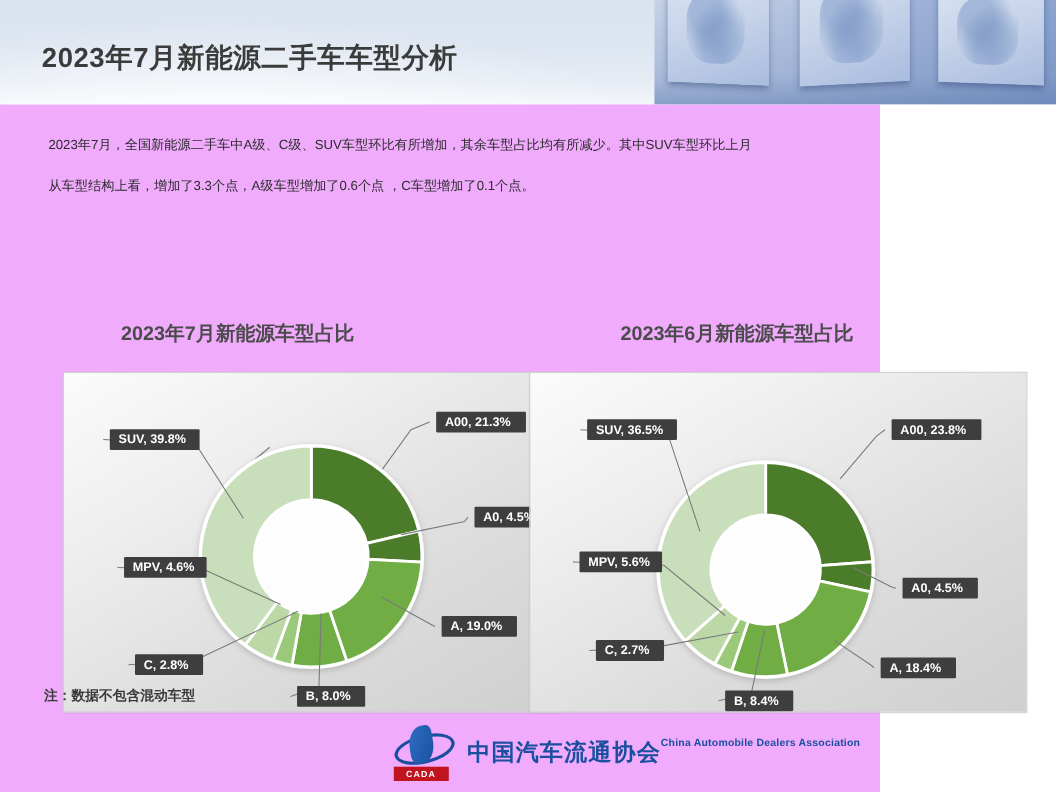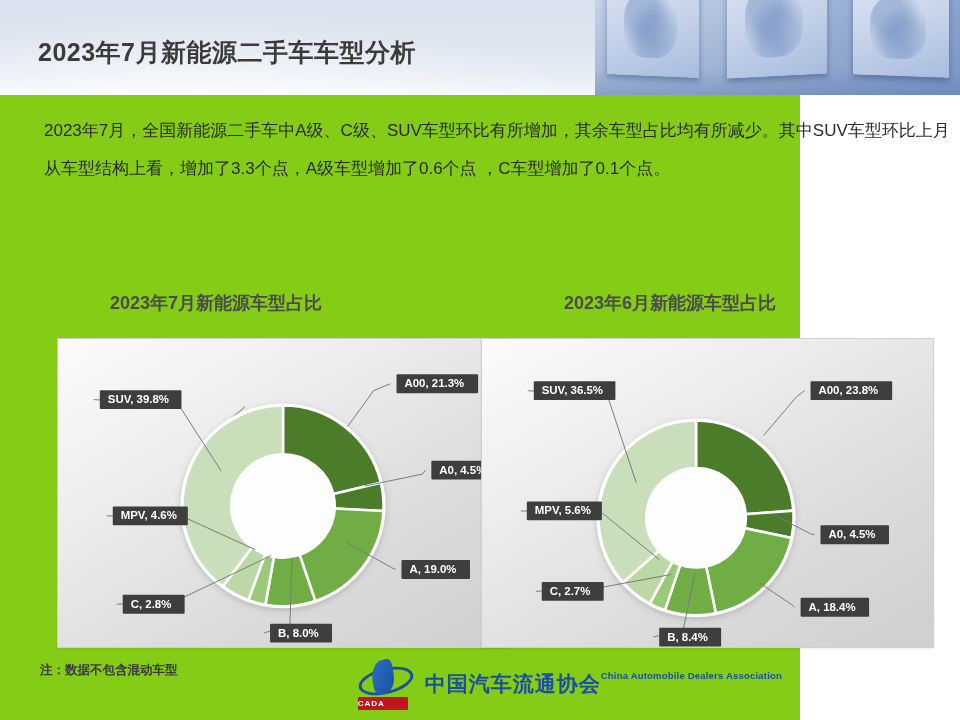--- a/index.html
+++ b/index.html
@@ -5,21 +5,21 @@
   * { box-sizing: border-box; margin: 0; padding: 0; }
   html, body {
     width: 960px; height: 720px;
     font-family: "Liberation Sans", "DejaVu Sans", sans-serif;
     background: #ffffff;
     overflow: hidden;
   }
   #slide {
     position: relative;
     width: 800px; height: 720px;
-    background: #84cc16;
+    background: #f0abfc;
   }
 
   
   .header {
     position: absolute; left: 0; top: 0;
     width: 960px; height: 95px;
     background: linear-gradient(180deg,#d9e2ef 0%, #dde5f0 45%, #e7edf5 80%, #f3f6fa 100%);
     overflow: hidden;
   }
   .header-art {
@@ -55,21 +55,21 @@
     font-size: 25px; font-weight: 700; color: #3b3b3b;
     letter-spacing: .5px; white-space: nowrap;
   }
 
   
   .body-text {
     position: absolute; left: 44px; top: 112px;
     width: 880px;
   }
   .para {
-    font-size: 17px; color: #2b2b2b; line-height: 38px;
+    font-size: 12px; color: #2b2b2b; line-height: 38px;
     white-space: nowrap;
   }
   .para.gap { margin-top: 4px; }
 
   
   .chart-title {
     position: absolute; top: 291px;
     font-size: 18px; font-weight: 700; color: #4b4b4b;
     white-space: nowrap;
   }
@@ -90,21 +90,21 @@
 
   .leader { stroke: #7a7a7a; stroke-width: 1; fill: none; }
   .lbl-txt {
     fill: #ffffff; font-family: "Liberation Sans", sans-serif;
     font-size: 11.5px; font-weight: 700;
     dominant-baseline: middle;
   }
 
   
   .note {
-    position: absolute; left: 40px; top: 662px;
+    position: absolute; left: 40px; top: 624px;
     font-size: 12.5px; color: #3a3a3a; font-weight: 700;
     white-space: nowrap;
   }
   .logo {
     position: absolute; right: 18px; top: 655px;
     height: 58px; display: flex; align-items: center; gap: 9px;
   }
   .logo-mark { position: relative; width: 60px; height: 52px; }
   .logo-mark .ellipse {
     position: absolute; left: 2px; top: 10px; width: 56px; height: 26px;
@@ -113,21 +113,21 @@
   }
   .logo-mark .swoosh {
     position: absolute; left: 16px; top: 2px; width: 22px; height: 34px;
     background: linear-gradient(120deg,#2f6fc4 0%, #1a4fa0 100%);
     border-radius: 60% 20% 55% 25%;
     transform: rotate(-10deg);
   }
   .logo-mark .cada {
     position: absolute; left: 2px; bottom: 0; width: 50px; height: 13px;
     background: #c0141f; color: #fff; font-size: 8px; font-weight: 700;
-    letter-spacing: 1px; text-align: left; line-height: 13px;
+    letter-spacing: 1px; text-align: center; line-height: 13px;
     font-family: "Liberation Sans", sans-serif;
   }
   .logo-text { display: flex; flex-direction: row; justify-content: center; }
   .logo-cn { font-size: 21px; font-weight: 700; color: #1a4fa0; letter-spacing: 1px; white-space: nowrap; }
   .logo-en { font-size: 9.5px; font-weight: 700; color: #1a4fa0; letter-spacing: .2px; white-space: nowrap; }
 </style>
 </head>
 <body>
 
 <div id="slide">

